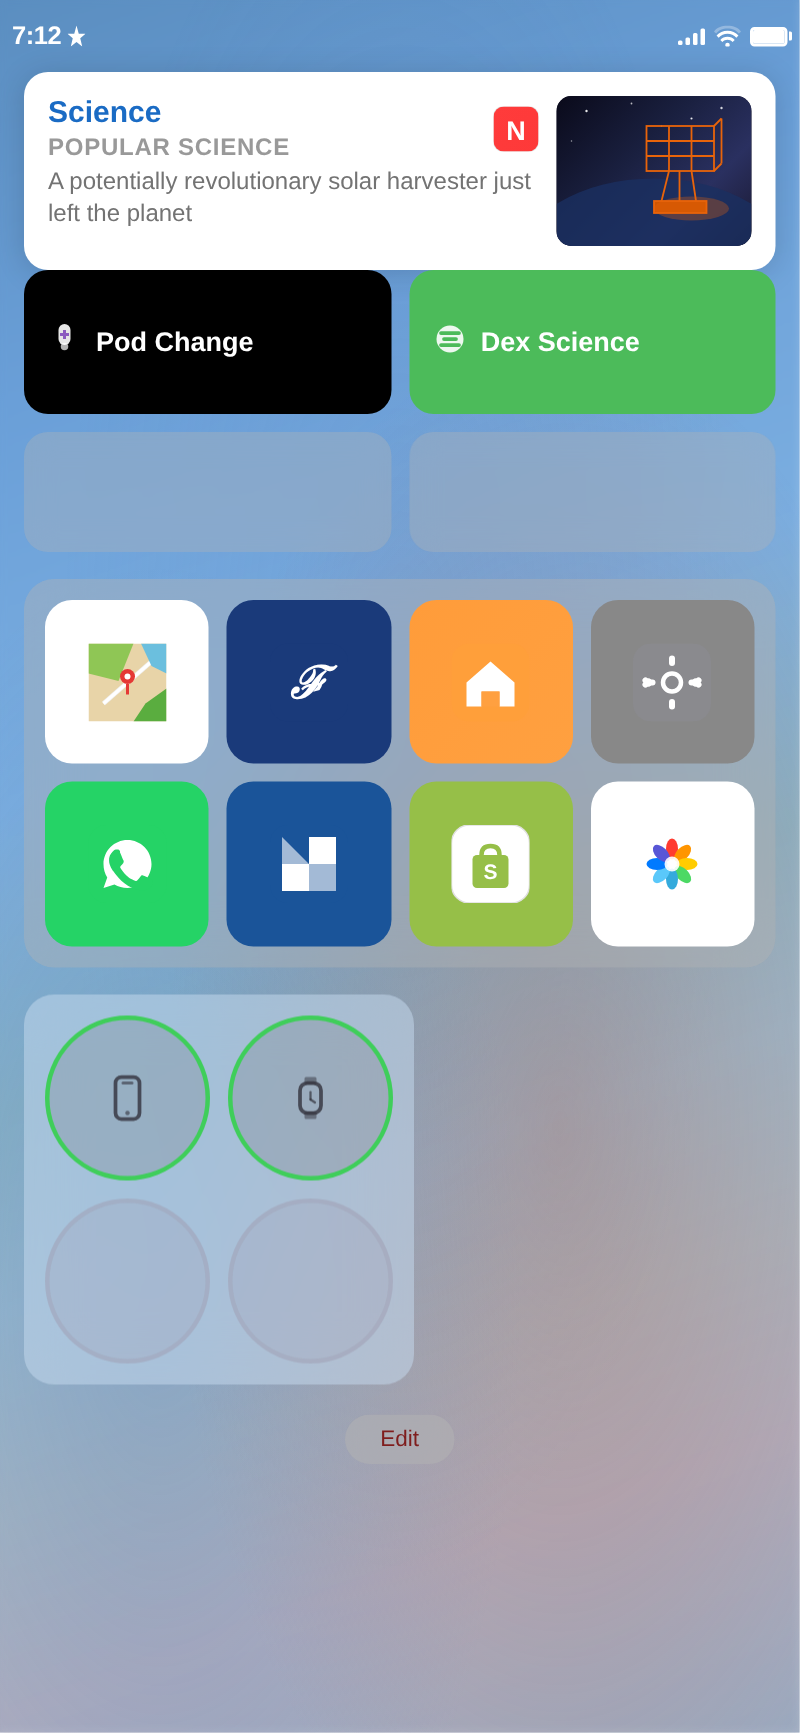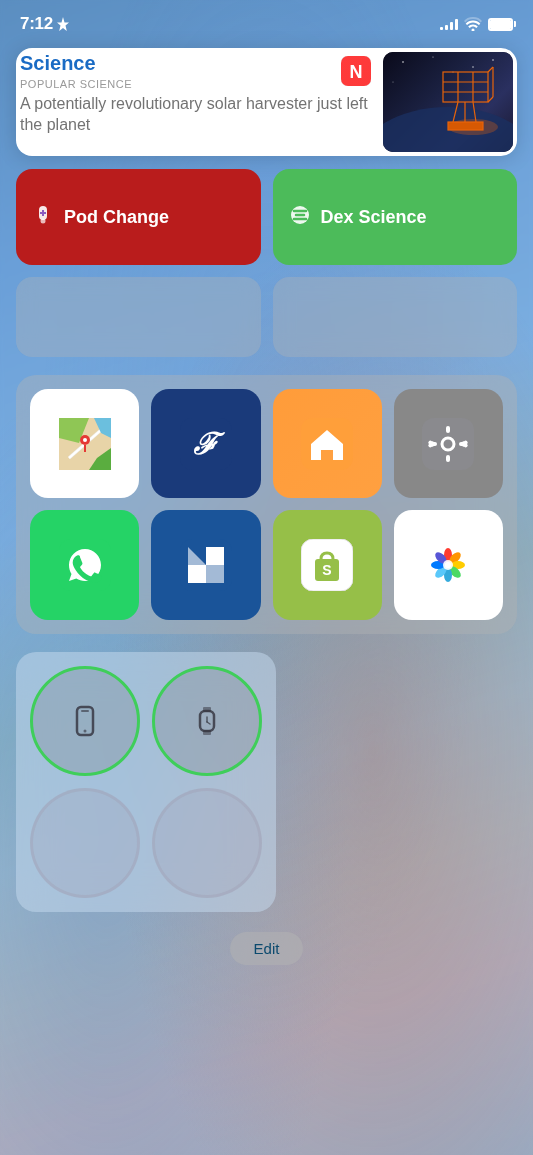--- a/index.html
+++ b/index.html
@@ -24,21 +24,21 @@
       backdrop-filter: blur(2px);
     }
 
     
     .status-bar {
       position: relative;
       z-index: 10;
       display: flex;
       align-items: center;
       justify-content: space-between;
-      padding: 14px 20px 8px;
+      padding: 14px 8px 8px;
       color: white;
     }
 
     .status-time {
       font-size: 17px;
       font-weight: 600;
       letter-spacing: -0.3px;
     }
 
     .status-icons {
@@ -90,44 +90,44 @@
     .content {
       position: relative;
       z-index: 10;
       padding: 6px 16px;
     }
 
     
     .news-widget {
       background: white;
       border-radius: 16px;
-      padding: 4px;
+      padding: 16px;
       display: flex;
       gap: 12px;
-      margin-bottom: 13px;
+      margin-bottom: 0;
       box-shadow: 0 2px 20px rgba(0,0,0,0.15);
     }
 
     .news-text-area {
       flex: 1;
     }
 
     .news-header {
       display: flex;
       align-items: center;
       justify-content: space-between;
       margin-bottom: 4px;
     }
 
     .news-source-label {
-      font-size: 11px;
+      font-size: 16px;
       color: #999;
       text-transform: uppercase;
       letter-spacing: 0.5px;
-      font-weight: 400;
+      font-weight: 700;
     }
 
     .news-title-section {
       font-size: 20px;
       font-weight: 700;
       color: #1a6bc4;
       margin-bottom: 3px;
     }
 
     .news-headline {
@@ -170,21 +170,21 @@
       height: 96px;
       display: flex;
       align-items: center;
       gap: 10px;
       color: white;
       font-size: 18px;
       font-weight: 600;
     }
 
     .shortcut-btn.purple {
-      background: #b91c1c;
+      background: #000000;
     }
 
     .shortcut-btn.green {
       background: #4cbb5a;
     }
 
     
     .empty-shortcuts-row {
       display: grid;
       grid-template-columns: 1fr 1fr;
@@ -306,21 +306,21 @@
       display: flex;
       justify-content: center;
       padding-bottom: 20px;
     }
 
     .edit-btn {
       background: rgba(180, 180, 180, 0.5);
       backdrop-filter: blur(10px);
       border-radius: 20px;
       padding: 8px 24px;
-      color: #0c4a6e;
+      color: #7f1d1d;
       font-size: 15px;
       font-weight: 500;
     }
   </style>
 </head>
 <body>
 
 <div class="bg-blur"></div>
 
 <div class="status-bar">

